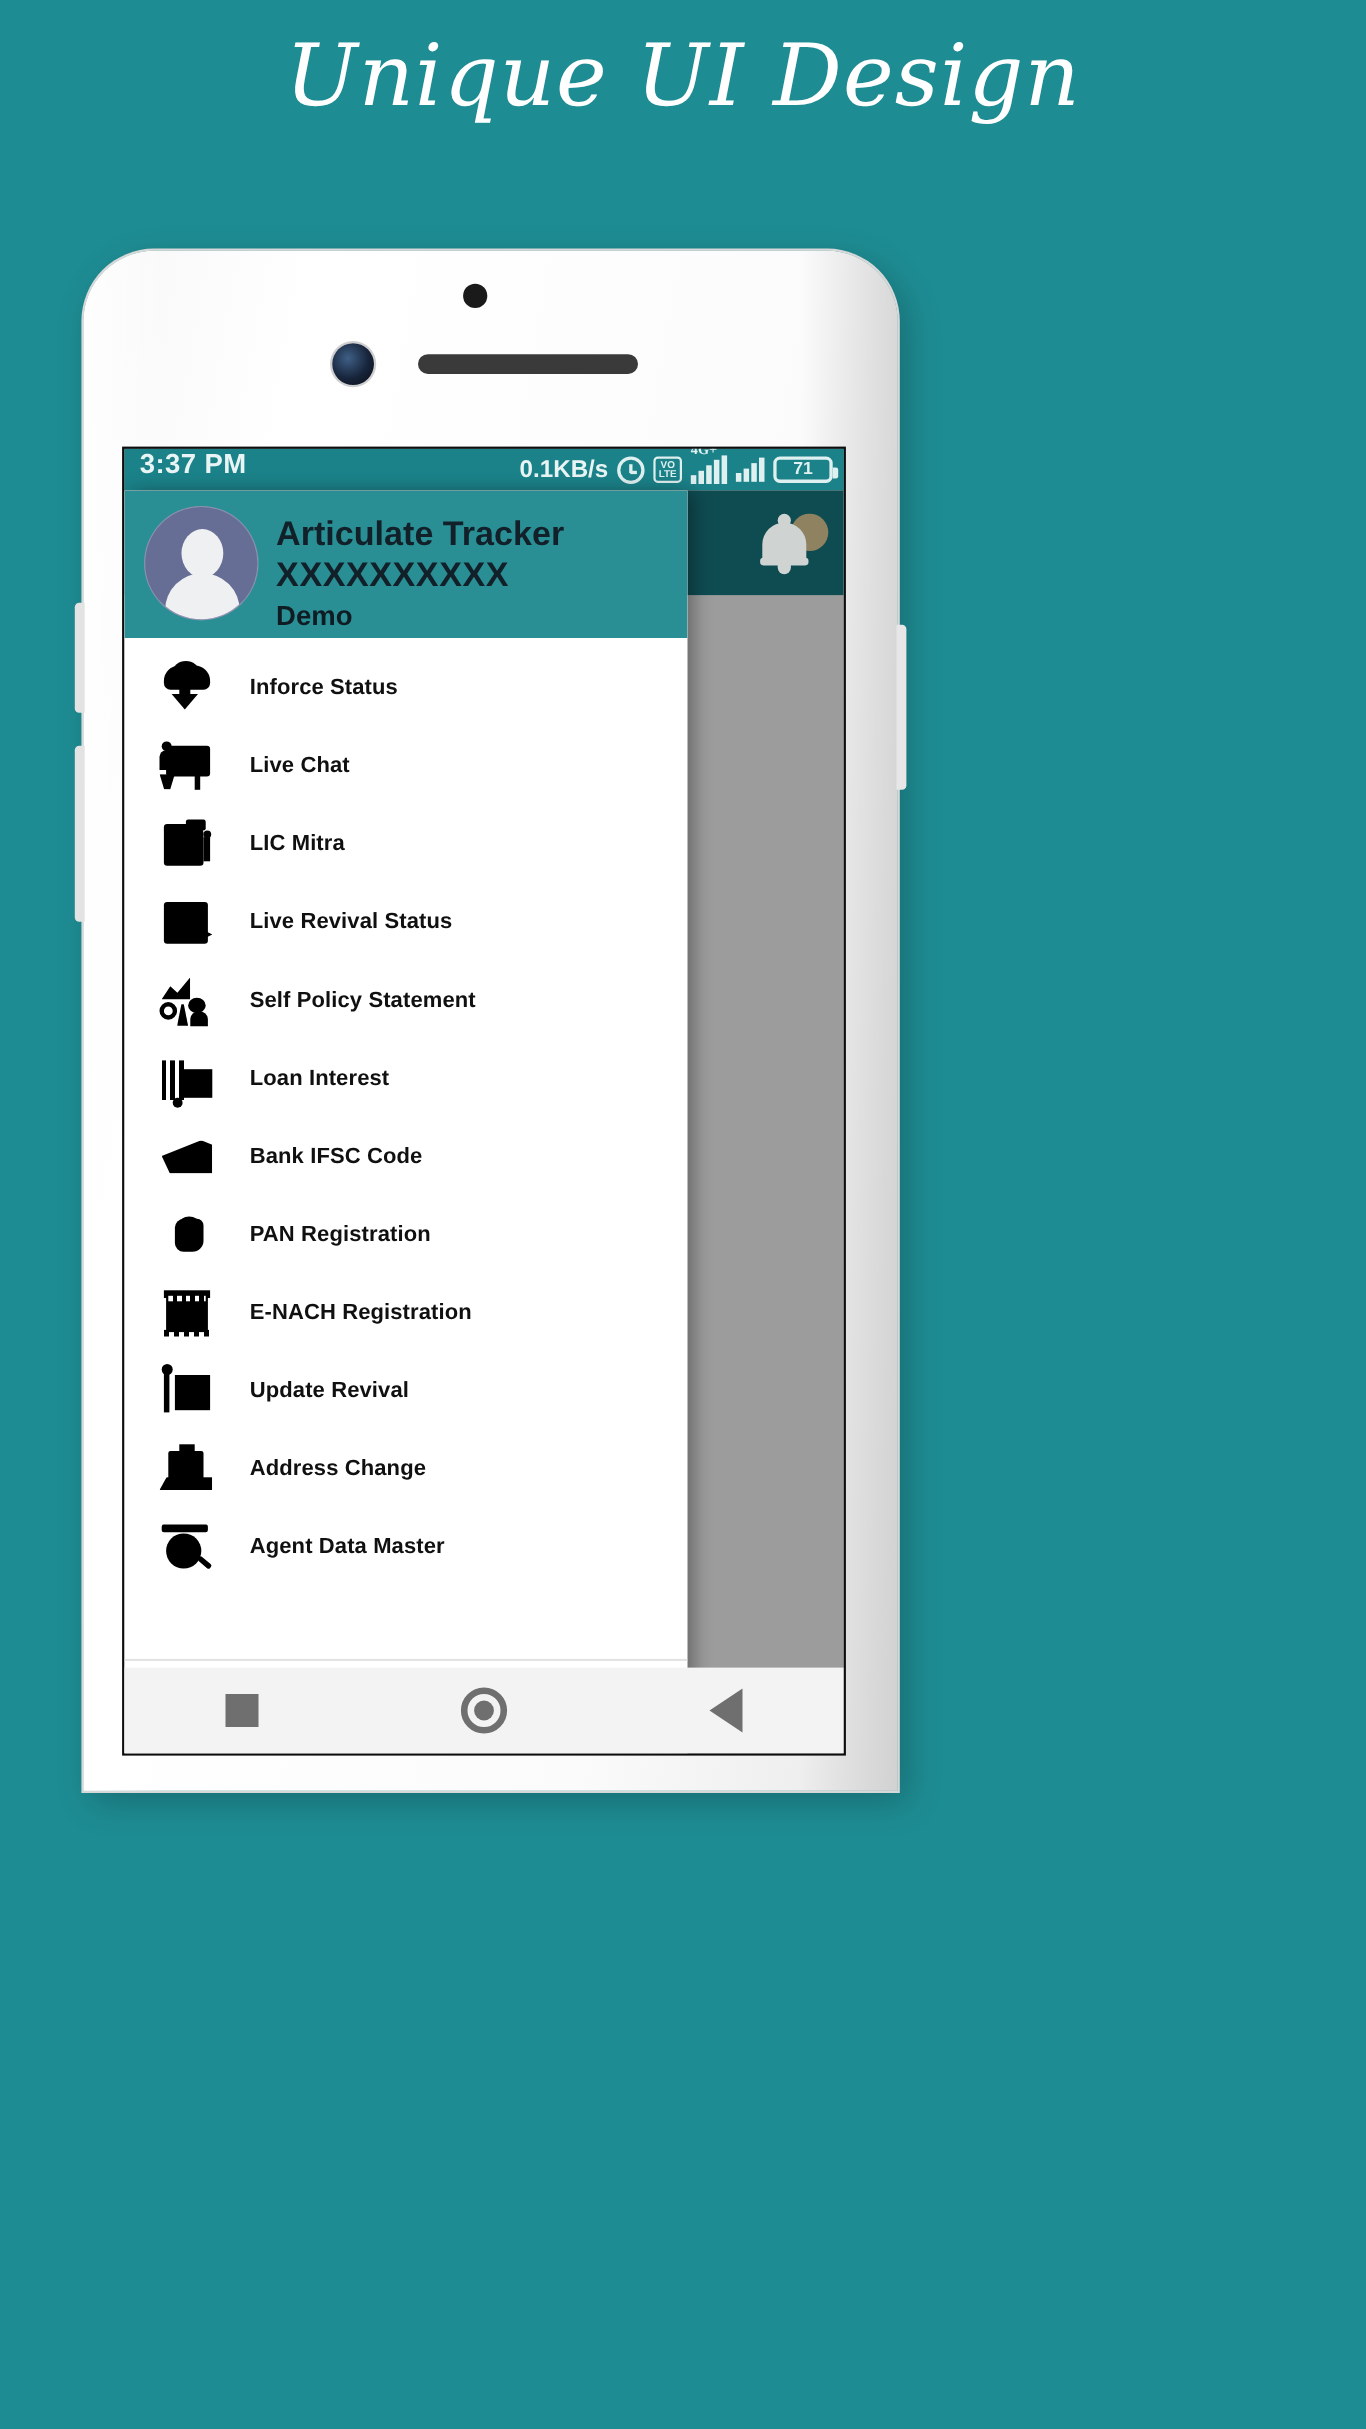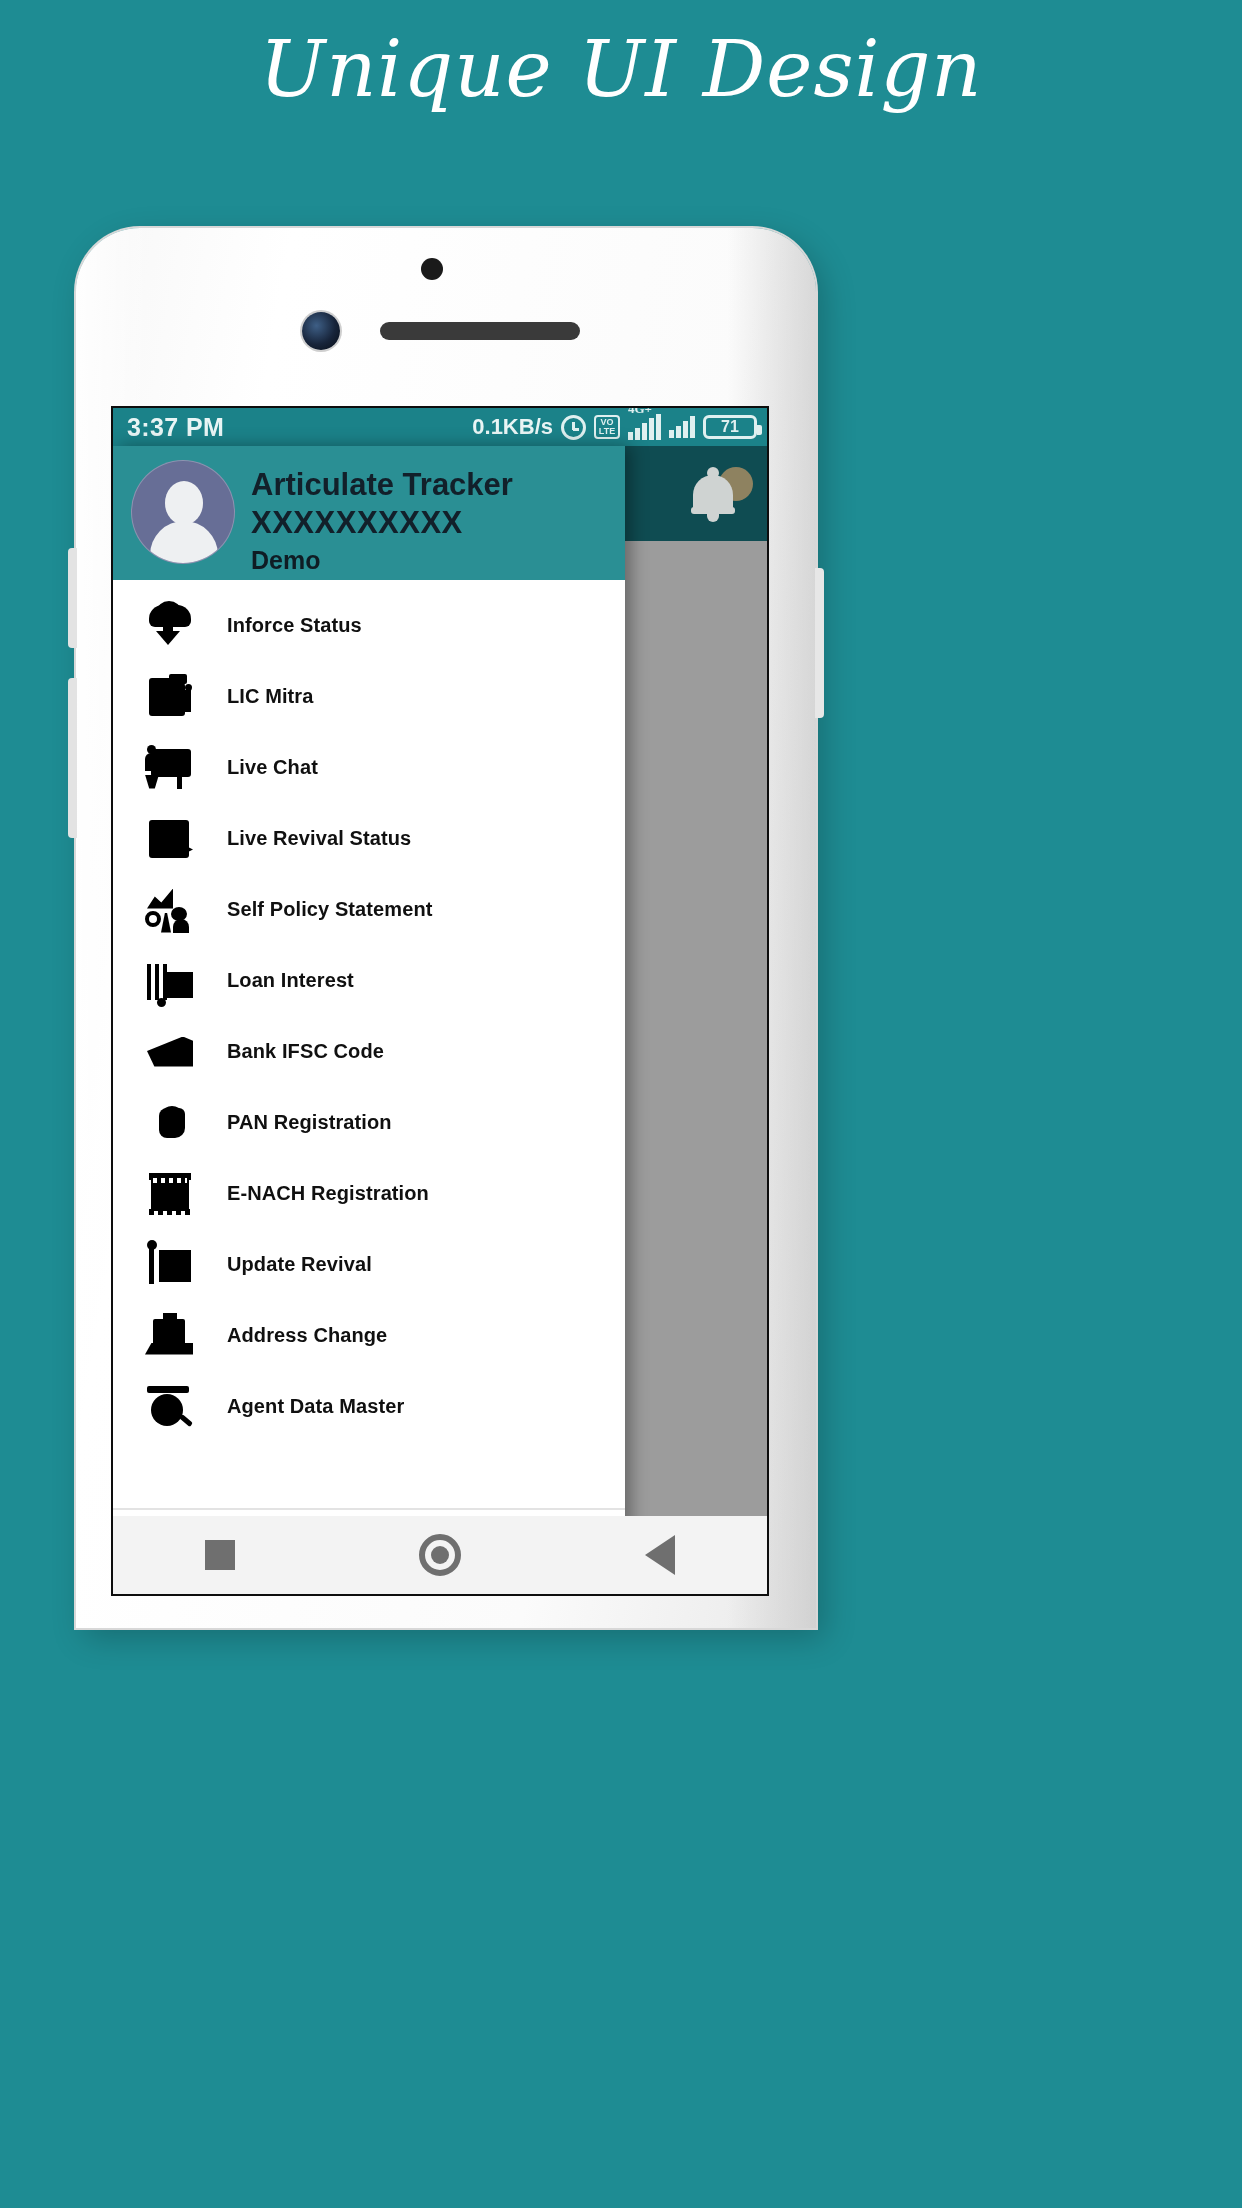--- a/index.html
+++ b/index.html
@@ -59,21 +59,21 @@
     background:#0d0d0d; overflow:hidden;
   }
   .screen-content{
     position:absolute; left:2px; top:2px; width:654px; height:1186px;
     background:#9a9a9a; overflow:hidden;
   }
 
   
   .statusbar{
     position:absolute; left:0; top:0; width:658px; height:38px;
-    background:#1b8289; display:flex; align-items:center;
+    background:#1b8289; display:flex; 
     padding:0 14px; color:#e9f5f5;
   }
   .sb-time{ font-size:25px; font-weight:bold; letter-spacing:.4px; }
   .sb-right{ margin-left:auto; display:flex; align-items:center; gap:8px; }
   .sb-kb{ font-size:22px; font-weight:bold; }
   .ico-alarm{ width:25px;height:25px;border-radius:50%;border:3px solid #dff0f0; position:relative; }
   .ico-alarm::before{content:"";position:absolute;left:8px;top:4px;width:3px;height:8px;background:#dff0f0;}
   .ico-alarm::after{content:"";position:absolute;left:9px;top:10px;width:6px;height:3px;background:#dff0f0;}
   .ico-volte{
     width:26px;height:24px;border:2px solid #dff0f0;border-radius:4px;
@@ -381,37 +381,37 @@
               <i class="g-cloud"></i>
                 <i class="g-cloud2"></i>
                 <i class="g-arrow"></i>
                 <i class="g-arrowh"></i>
             </span>
             <span class="mi-label">Inforce Status</span>
           </div>
 
           <div class="mi">
             <span class="mi-icon">
-              <i class="g-folder"></i>
-                <i class="g-foldtab"></i>
-                <i class="g-minih"></i>
-                <i class="g-mini"></i>
-            </span>
-            <span class="mi-label">LIC Mitra</span>
-          </div>
-
-          <div class="mi">
-            <span class="mi-icon">
               <i class="g-desk"></i>
                 <i class="g-deskleg"></i>
                 <i class="g-person"></i>
                 <i class="g-phead"></i>
                 <i class="g-chair"></i>
             </span>
             <span class="mi-label">Live Chat</span>
+          </div>
+
+          <div class="mi">
+            <span class="mi-icon">
+              <i class="g-folder"></i>
+                <i class="g-foldtab"></i>
+                <i class="g-minih"></i>
+                <i class="g-mini"></i>
+            </span>
+            <span class="mi-label">LIC Mitra</span>
           </div>
 
           <div class="mi">
             <span class="mi-icon">
               <i class="g-doc"></i>
                 <i class="g-docn"></i>
             </span>
             <span class="mi-label">Live Revival Status</span>
           </div>
 

